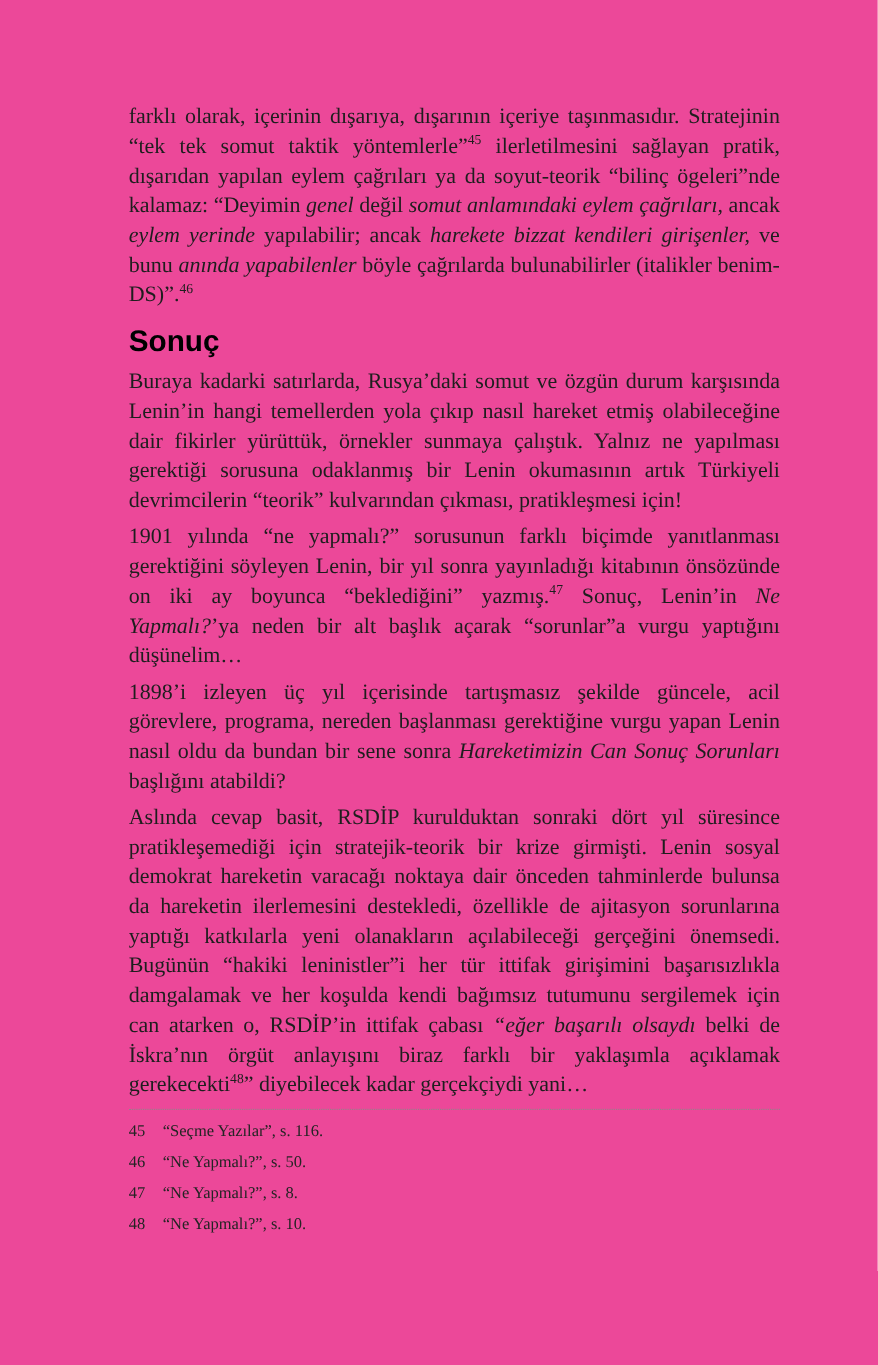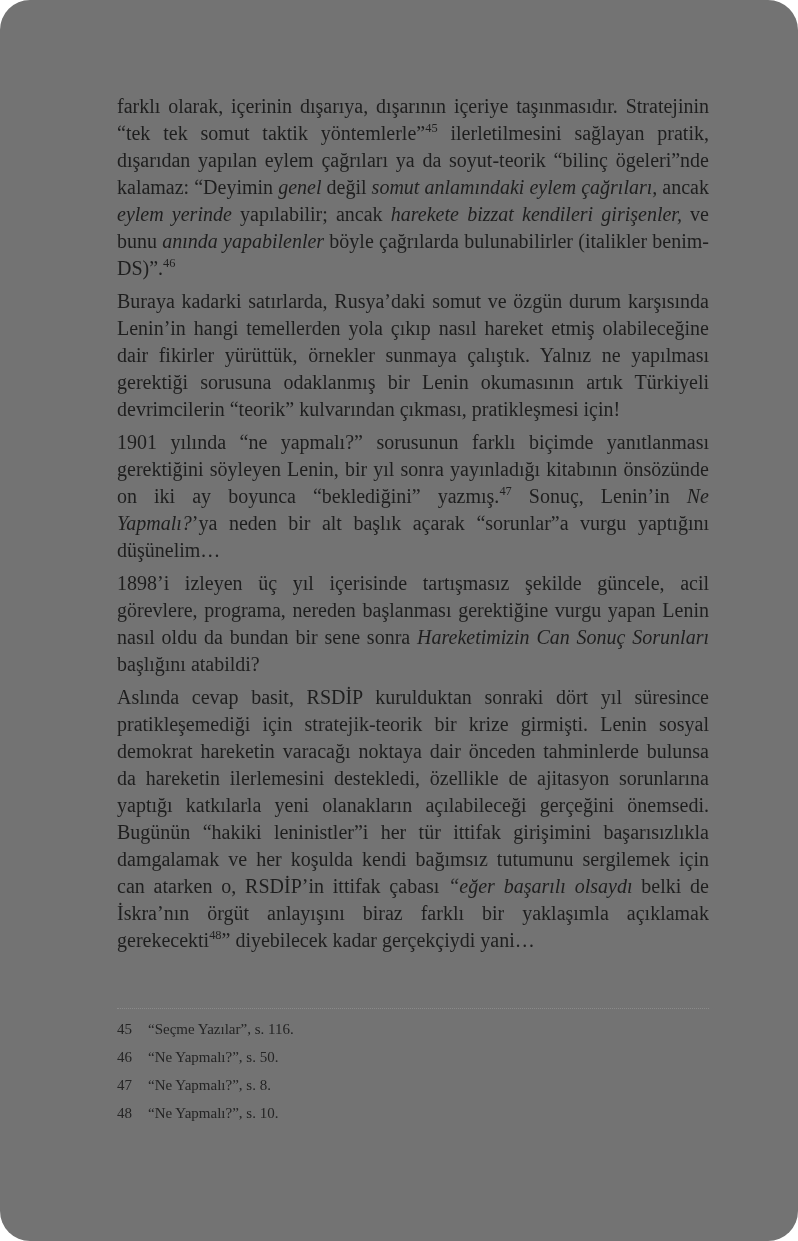--- a/index.html
+++ b/index.html
@@ -4,25 +4,24 @@
 <style>
   html, body {
     margin: 0;
     padding: 0;
     background: #ffffff;
   }
   .book-page {
     position: relative;
     width: 798px;
     height: 1241px;
-    background: #737373;
+    background: #ec4899;
     overflow: hidden;
     color: #1e1e1e;
     font-family: "Liberation Serif", serif;
-    border-radius: 30px;
   }
   .text-column {
     position: absolute;
     left: 117px;
     top: 93px;
     width: 592px;
     height: 912px;
     overflow: hidden;
   }
   p.body-par {
@@ -87,20 +86,21 @@
 </style>
 </head>
 <body>
 
 <div class="book-page">
 
   <div class="text-column">
 
     <p class="body-par"><span>farklı olarak, içerinin dışarıya, dışarının içeriye taşınmasıdır. Stratejinin “tek tek somut taktik yöntemlerle”</span><sup>45</sup><span> ilerletilmesini sağlayan pratik, dışarıdan yapılan eylem çağrıları ya da soyut-teorik “bilinç ögeleri”nde kalamaz: “Deyimin </span><span class="it">genel</span><span> değil </span><span class="it">somut anlamındaki eylem çağrıları,</span><span> ancak </span><span class="it">eylem yerinde</span><span> yapılabilir; ancak </span><span class="it">harekete bizzat kendileri girişenler,</span><span> ve bunu </span><span class="it">anında yapabilenler</span><span> böyle çağrılarda bulunabilirler (italikler benim-DS)”.</span><sup>46</sup></p>
 
+    <h1 class="section-heading">Sonuç</h1>
 
     <p class="body-par"><span>Buraya kadarki satırlarda, Rusya’daki somut ve özgün durum karşısında Lenin’in hangi temellerden yola çıkıp nasıl hareket etmiş olabileceğine dair fikirler yürüttük, örnekler sunmaya çalıştık. Yalnız ne yapılması gerektiği sorusuna odaklanmış bir Lenin okumasının artık Türkiyeli devrimcilerin “teorik” kulvarından çıkması, pratikleşmesi için!</span></p>
 
     <p class="body-par"><span>1901 yılında “ne yapmalı?” sorusunun farklı biçimde yanıtlanması gerektiğini söyleyen Lenin, bir yıl sonra yayınladığı kitabının önsözünde on iki ay boyunca “beklediğini” yazmış.</span><sup>47</sup><span> Sonuç, Lenin’in </span><span class="it">Ne Yapmalı?</span><span>’ya neden bir alt başlık açarak “sorunlar”a vurgu yaptığını düşünelim…</span></p>
 
     <p class="body-par"><span>1898’i izleyen üç yıl içerisinde tartışmasız şekilde güncele, acil görevlere, programa, nereden başlanması gerektiğine vurgu yapan Lenin nasıl oldu da bundan bir sene sonra </span><span class="it">Hareketimizin Can Sonuç Sorunları</span><span> başlığını atabildi?</span></p>
 
     <p class="body-par"><span>Aslında cevap basit, RSDİP kurulduktan sonraki dört yıl süresince pratikleşemediği için stratejik-teorik bir krize girmişti. Lenin sosyal demokrat hareketin varacağı noktaya dair önceden tahminlerde bulunsa da hareketin ilerlemesini destekledi, özellikle de ajitasyon sorunlarına yaptığı katkılarla yeni olanakların açılabileceği gerçeğini önemsedi. Bugünün “hakiki leninistler”i her tür ittifak girişimini başarısızlıkla damgalamak ve her koşulda kendi bağımsız tutumunu sergilemek için can atarken o, RSDİP’in ittifak çabası </span><span class="it">“eğer başarılı olsaydı</span><span> belki de İskra’nın örgüt anlayışını biraz farklı bir yaklaşımla açıklamak gerekecekti</span><sup>48</sup><span>” diyebilecek kadar gerçekçiydi yani…</span></p>
 
   </div>

